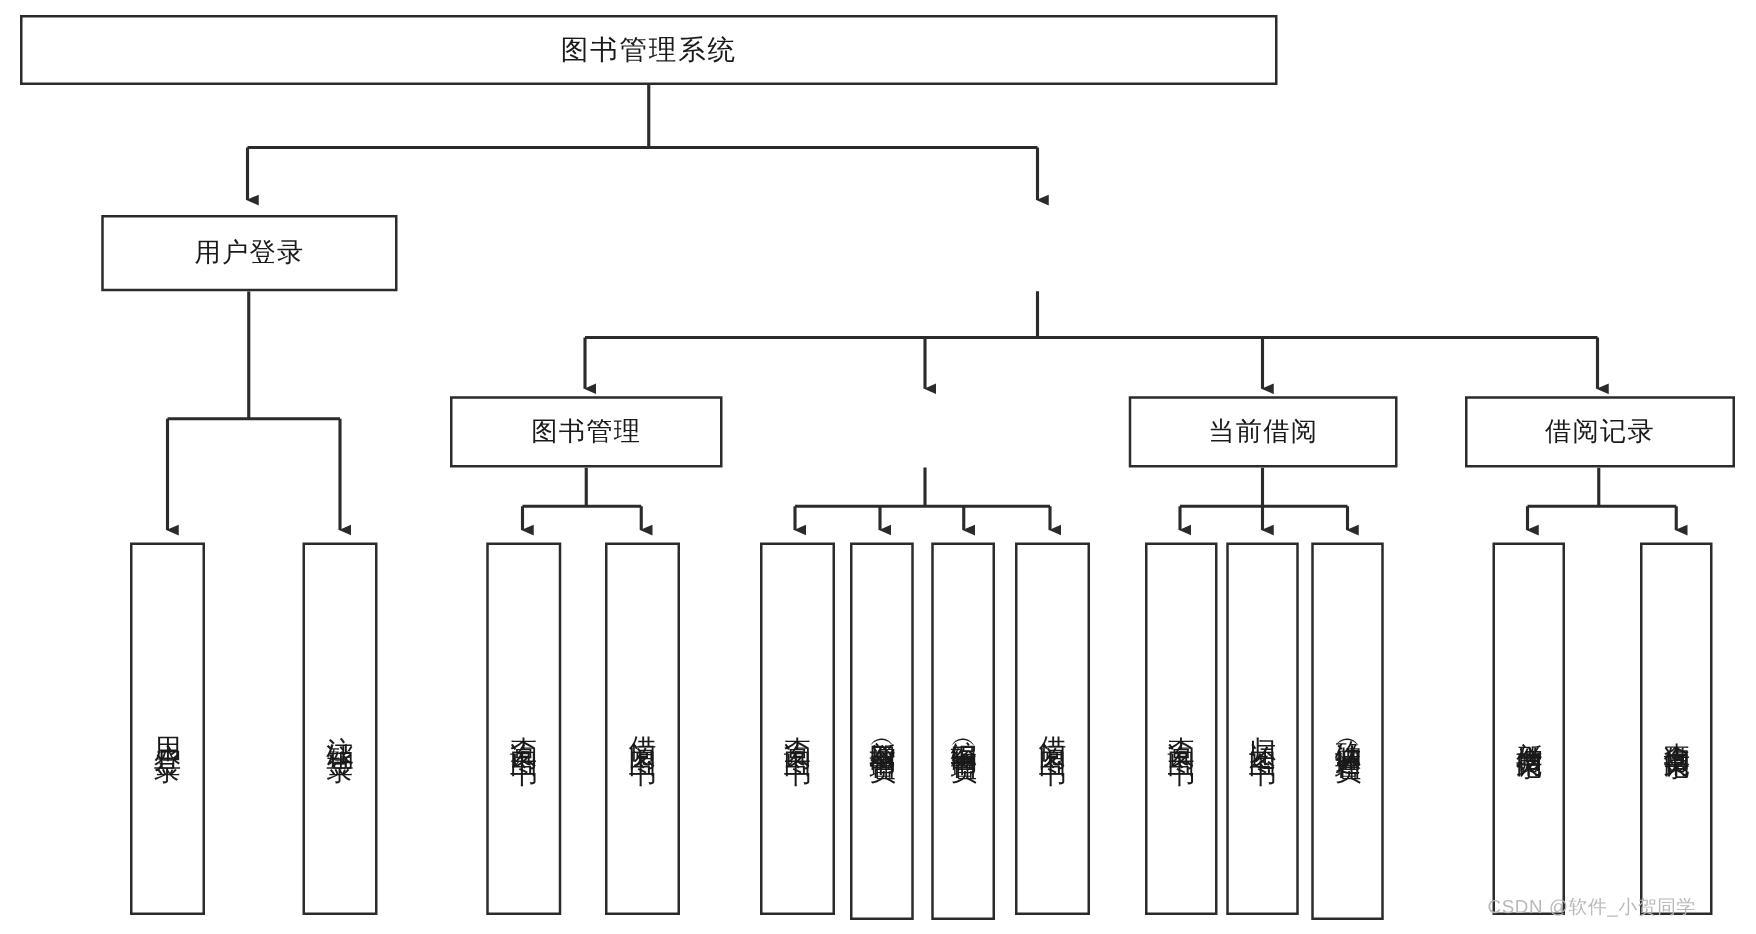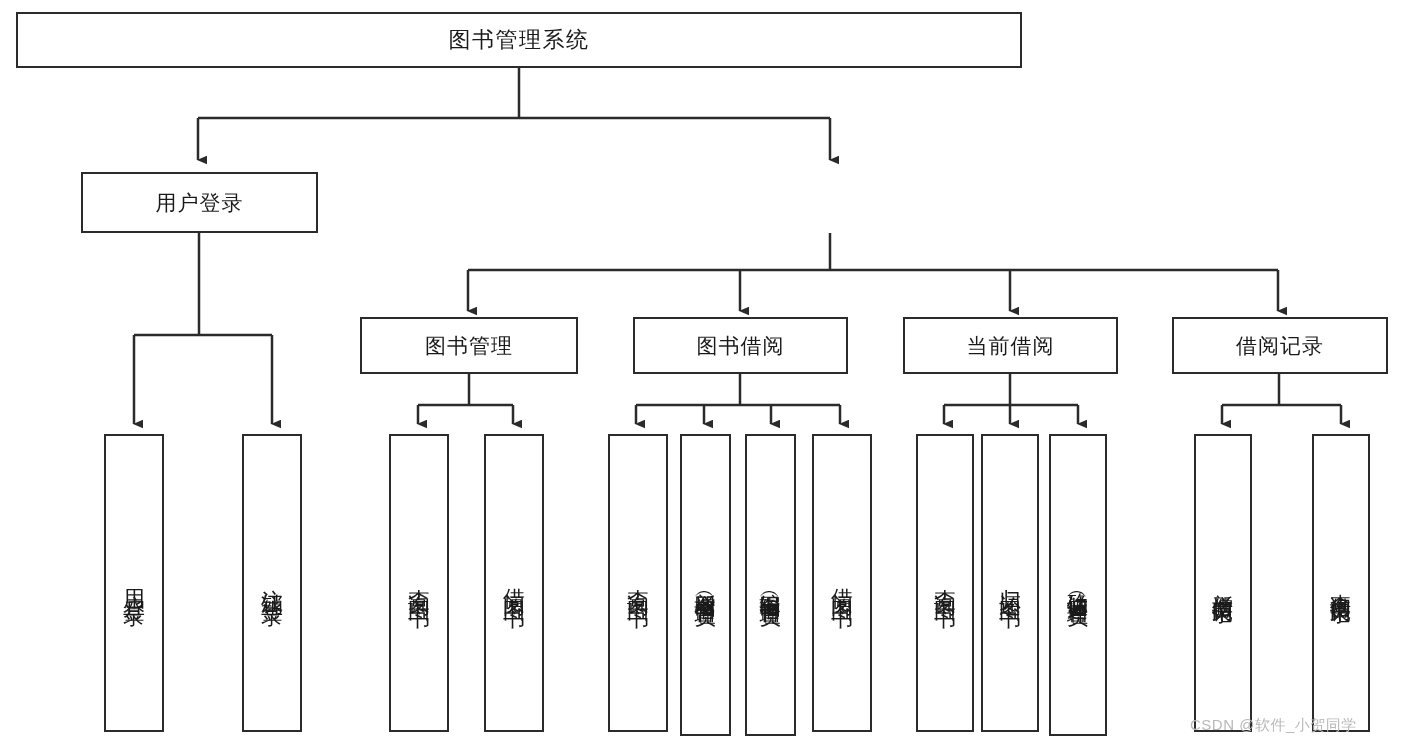--- a/index.html
+++ b/index.html
@@ -125,23 +125,20 @@
     <span>图书管理系统</span>
   </div>
 
   <div class="node node-h" style="left:81px; top:172px; width:237px; height:61px;">
     <span>用户登录</span>
   </div>
 
   <div class="node node-h" style="left:360px; top:317px; width:218px; height:57px;">
     <span>图书管理</span>
   </div>
-  <div class="node node-h" style="left:633px; top:317px; width:215px; height:57px;">
-    <span>图书借阅</span>
-  </div>
   <div class="node node-h" style="left:1172px; top:317px; width:216px; height:57px;">
     <span>借阅记录</span>
   </div>
   <div class="node node-h" style="left:903px; top:317px; width:215px; height:57px;">
     <span>当前借阅</span>
   </div>
 
   <div class="node node-v" style="left:104px; top:434px; width:60px; height:298px;">
     <span>用户登录</span>
   </div>

